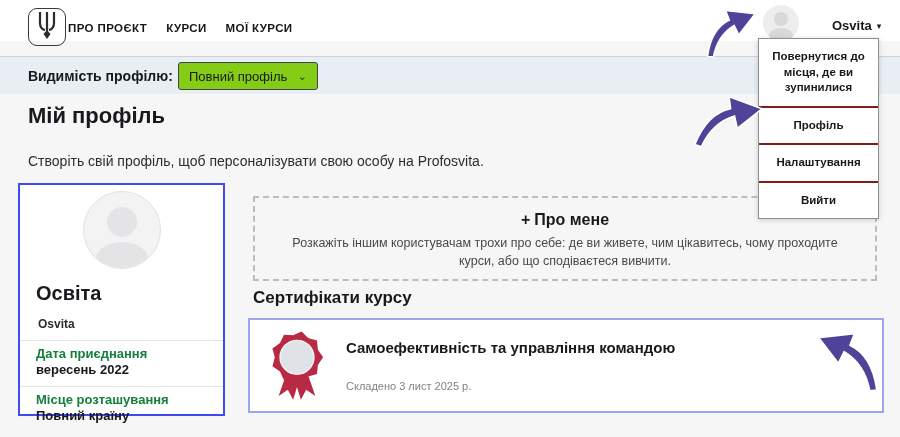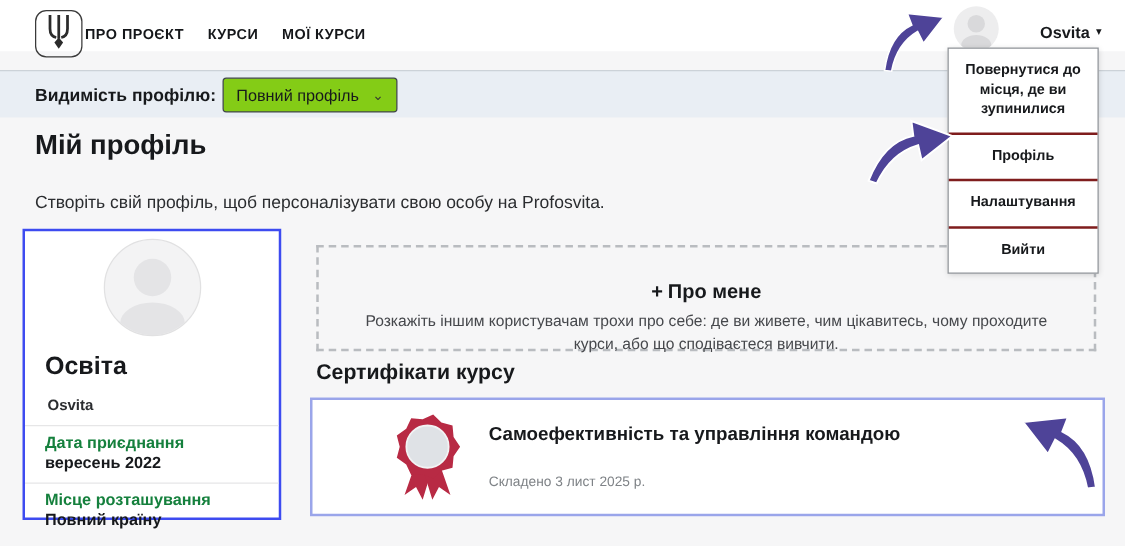--- a/index.html
+++ b/index.html
@@ -74,29 +74,29 @@
   .pc-row { border-top:1px solid #e6e6e7; margin-top:9px; padding:5px 0 0 16px; }
   .pc-row .lbl { font-size:13px; font-weight:600; color:#15803d; }
   .pc-row .val { font-size:13px; font-weight:700; color:#17191c; margin-top:1px; }
   .pc-row .val.link { cursor:pointer; }
 
   
   .about-box {
     position:absolute; left:253px; top:196px; width:624px; height:85px;
     border:2px dashed #b9bcc0; text-align:center; cursor:pointer;
   }
-  .about-title { margin-top:27px; font-size:16px; font-weight:800; }
+  .about-title { margin-top:13px; font-size:16px; font-weight:800; }
   .about-title .plus { margin-right:4px; }
   .about-desc { width:570px; margin:5px auto 0; font-size:12.5px; line-height:1.45; color:#46484c; }
 
   
   .cert-heading { position:absolute; left:253px; top:288px; font-size:17px; font-weight:800; }
   .cert-card {
     position:absolute; left:248px; top:318px; width:636px; height:95px;
-    background:#fff; border:2px solid #9aa5ea; display:flex; align-items:center; cursor:pointer;padding-left:45px;
+    background:#fff; border:2px solid #9aa5ea; display:flex; align-items:center; cursor:pointer;
   }
   .cert-medal { margin-left:18px; width:58px; height:72px; flex:0 0 auto; }
   .cert-text { margin-left:20px; }
   .cert-title { font-size:15px; font-weight:800; }
   .cert-date { font-size:11px; color:#7f8387; margin-top:24px; }
 
   
   .anno { position:absolute; z-index:60; pointer-events:none; }
   .arrow-avatar  { left:694px; top:6px;   width:74px; height:52px; }
   .arrow-profile { left:696px; top:92px;  width:66px; height:62px; transform:rotate(14deg); }

